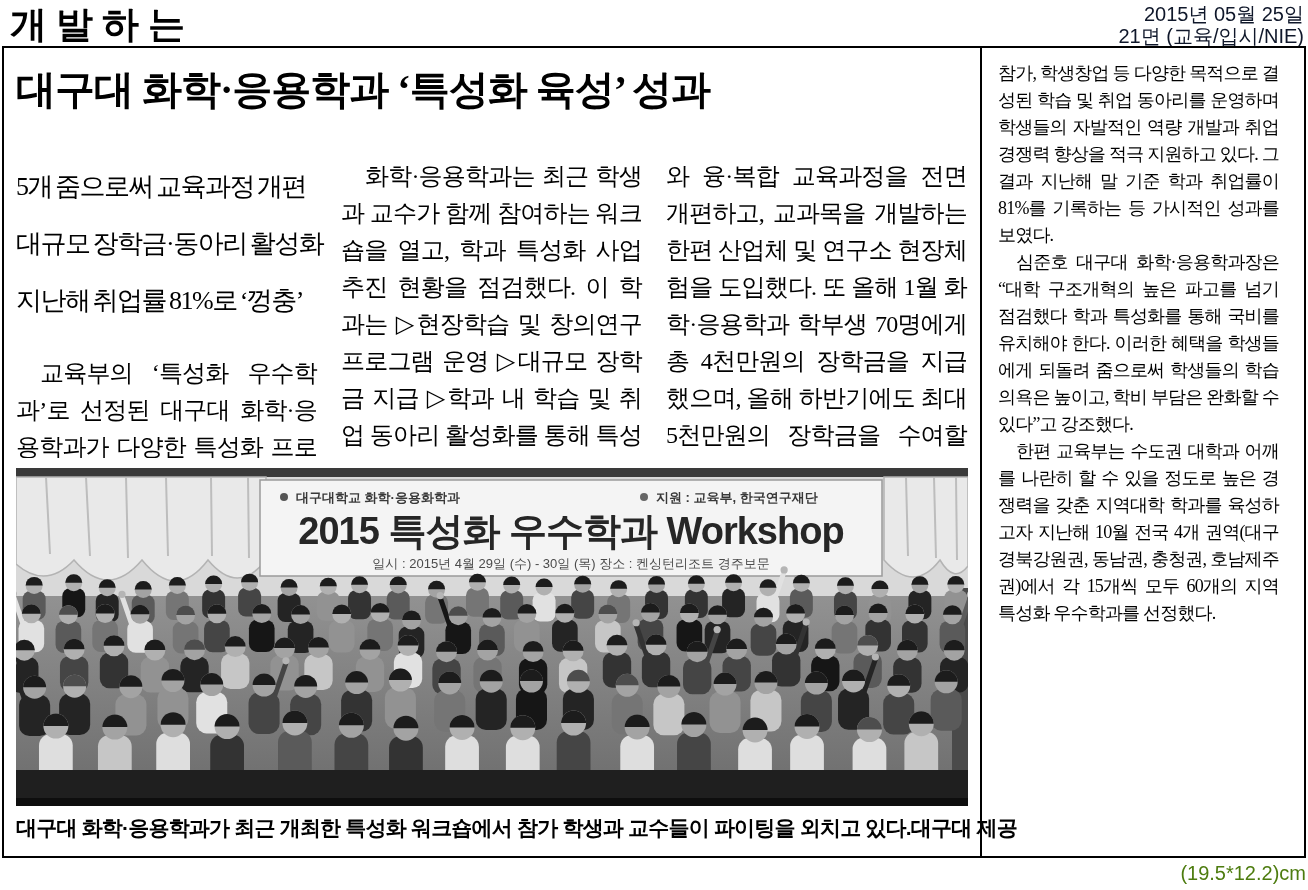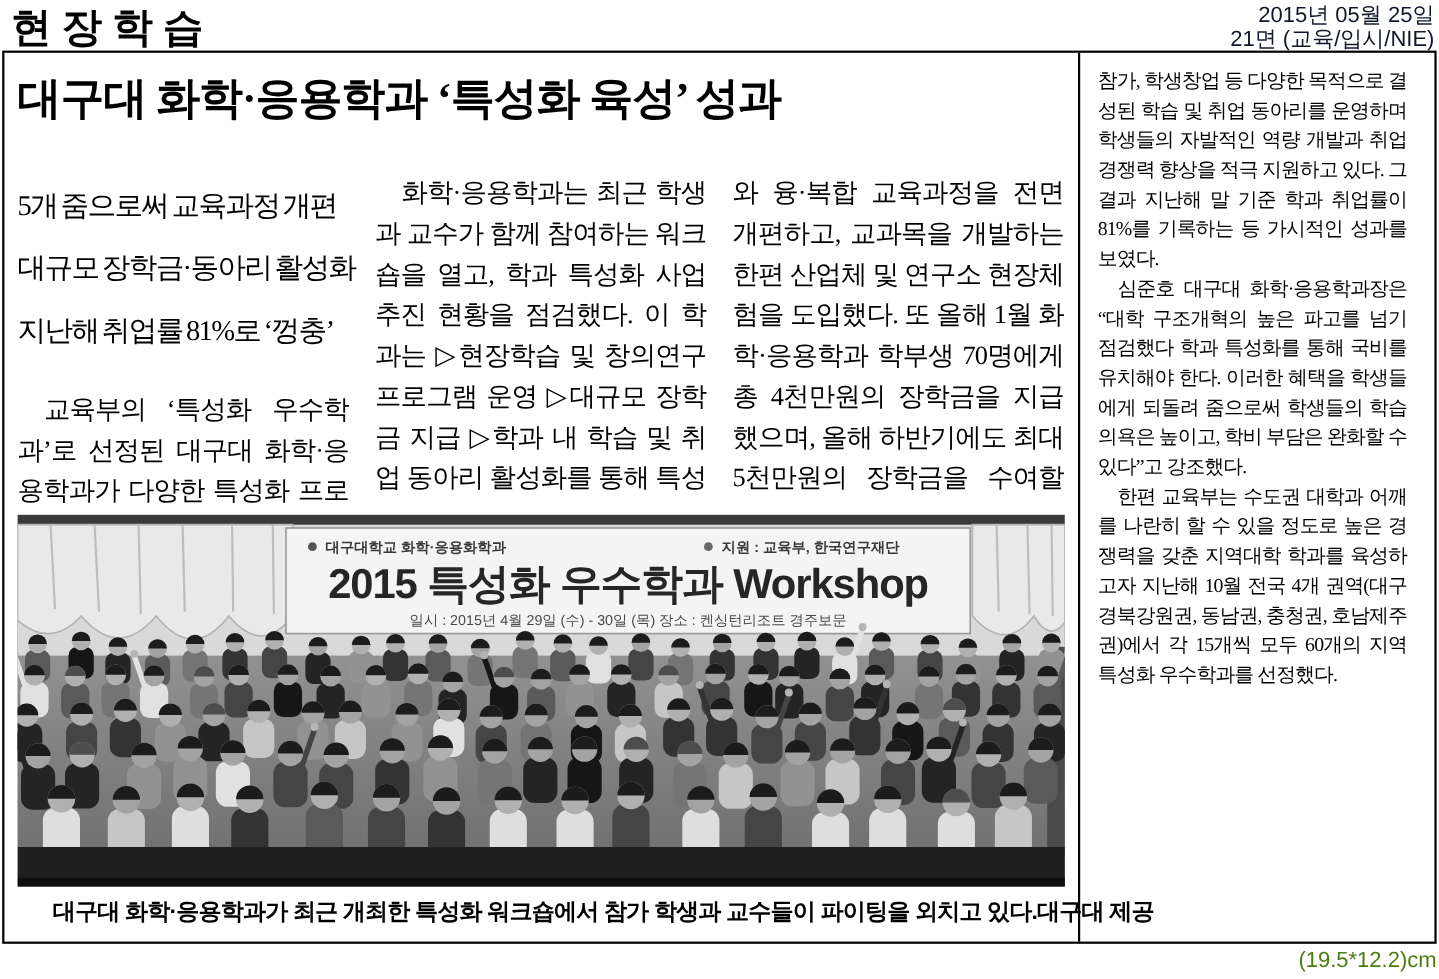--- a/index.html
+++ b/index.html
@@ -27,33 +27,33 @@
   .bcol{width:301px;font-size:24px;line-height:37px;text-align:justify;letter-spacing:-0.8px;}
   .subhead{font-size:26px;line-height:57px;letter-spacing:-1.5px;word-spacing:-2px;
         margin-bottom:26px;white-space:nowrap;}
   p{margin:0;}
   p.indent{text-indent:1em;}
 
   .photo-fig{margin:10px 0 0 0;width:952px;height:338px;background:#7a7a7a;}
   .photo-fig svg{display:block;}
   .caption-row{width:1000px;display:flex;justify-content:space-between;margin-top:8px;
         font-family:"Liberation Sans","DejaVu Sans",sans-serif;font-weight:bold;
-        font-size:21px;letter-spacing:-0.8px;white-space:nowrap;margin-left:32px;}
+        font-size:21px;letter-spacing:-0.8px;white-space:nowrap;}
 
   .size-note{position:absolute;right:2px;top:862px;
         font-family:"Liberation Sans","DejaVu Sans",sans-serif;font-size:20px;color:#4d7c0f;}
 
   .banner-text{font-family:"Liberation Sans","DejaVu Sans",sans-serif;}
 </style>
 </head>
 <body>
 
 <div class="page">
 
-  <div class="masthead-logo">현장학습</div>
+  <div class="masthead-logo">개발하는</div>
   <div class="masthead-date">
     <div>2015년 05월 25일</div>
     <div>21면 (교육/입시/NIE)</div>
   </div>
 
   <div class="article-box">
 
     <div class="main-area">
       <h1 class="headline">대구대 화학·응용학과 ‘특성화 육성’ 성과</h1>
 

